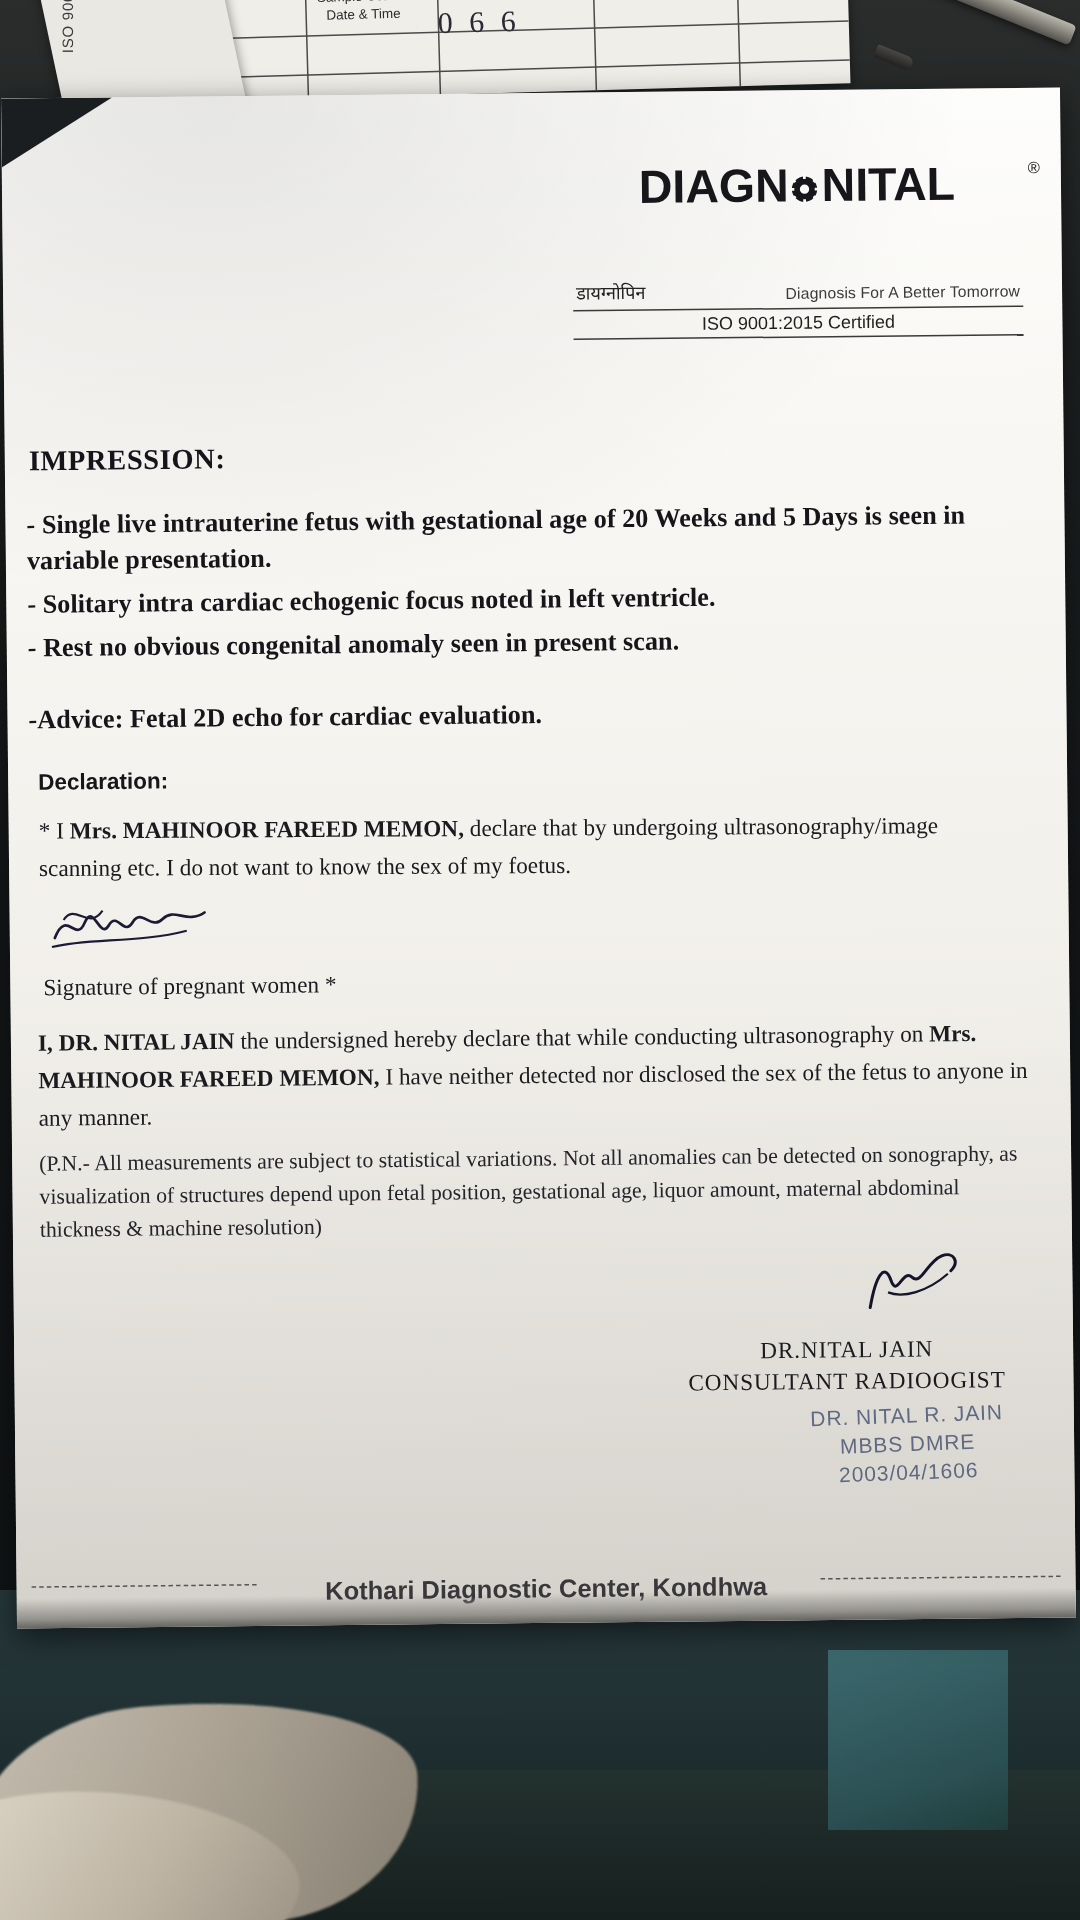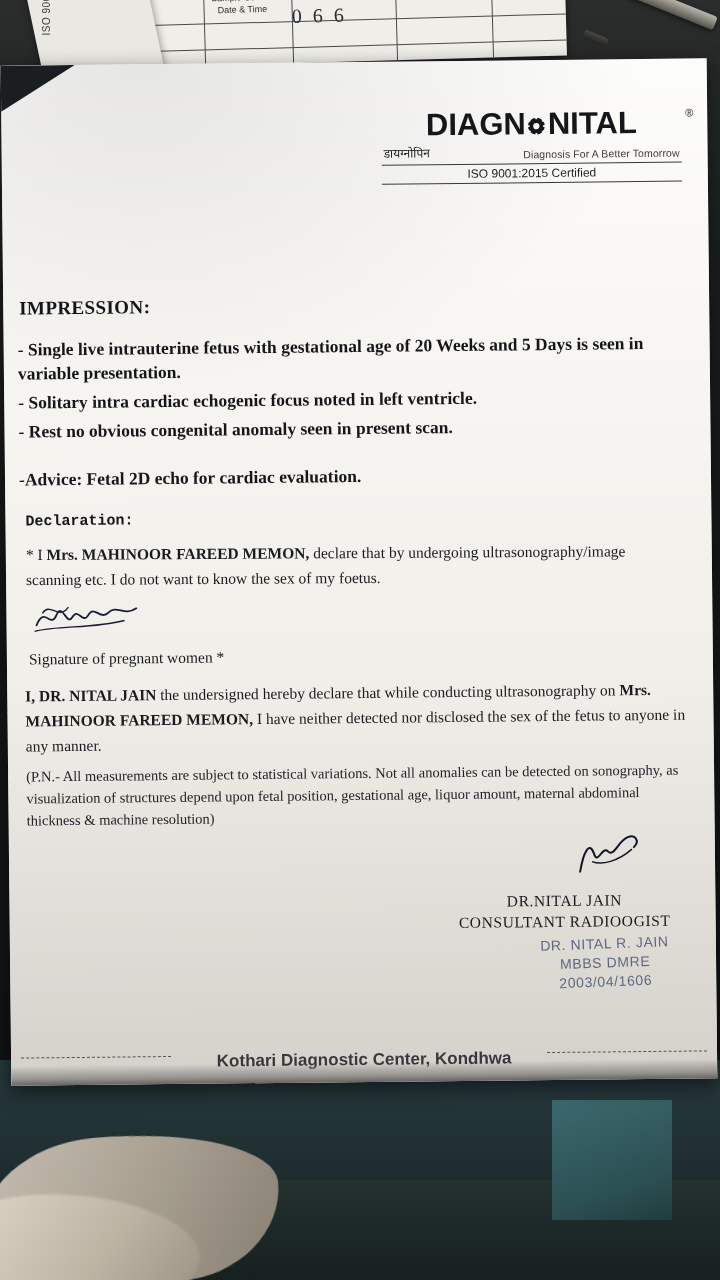--- a/index.html
+++ b/index.html
@@ -205,20 +205,21 @@
     display: flex;
     justify-content: space-between;
     align-items: flex-end;
     margin-top: 1px;
     padding: 0 2px;
   }
   .brand-hindi {
     font-family: Liberation Serif, serif;
     font-size: 12px;
     color: #222;
+    margin-top: 42px;
   }
   .brand-tag {
     font-family: "Liberation Sans", sans-serif;
     font-size: 10.5px;
     color: #3a3a3a;
     letter-spacing: .1px;
   }
   .hdr-rule {
     border-bottom: 1.2px solid #3a3a3a;
     margin-top: 3px;
@@ -259,21 +260,21 @@
     position: absolute;
     left: 14px; top: 404px;
     font-family: "Liberation Serif", serif;
     font-weight: bold;
     font-size: 17.5px;
     color: #16161a;
   }
   .decl-title {
     position: absolute;
     left: 20px; top: 448px;
-    font-family: Liberation Mono, monospace;
+    font-family: Liberation Sans, sans-serif;
     font-weight: bold;
     font-size: 15px;
     color: #16161a;
   }
   .decl-body {
     position: absolute;
     left: 20px; top: 478px;
     width: 650px;
     font-family: "Liberation Serif", serif;
     font-size: 15.5px;

